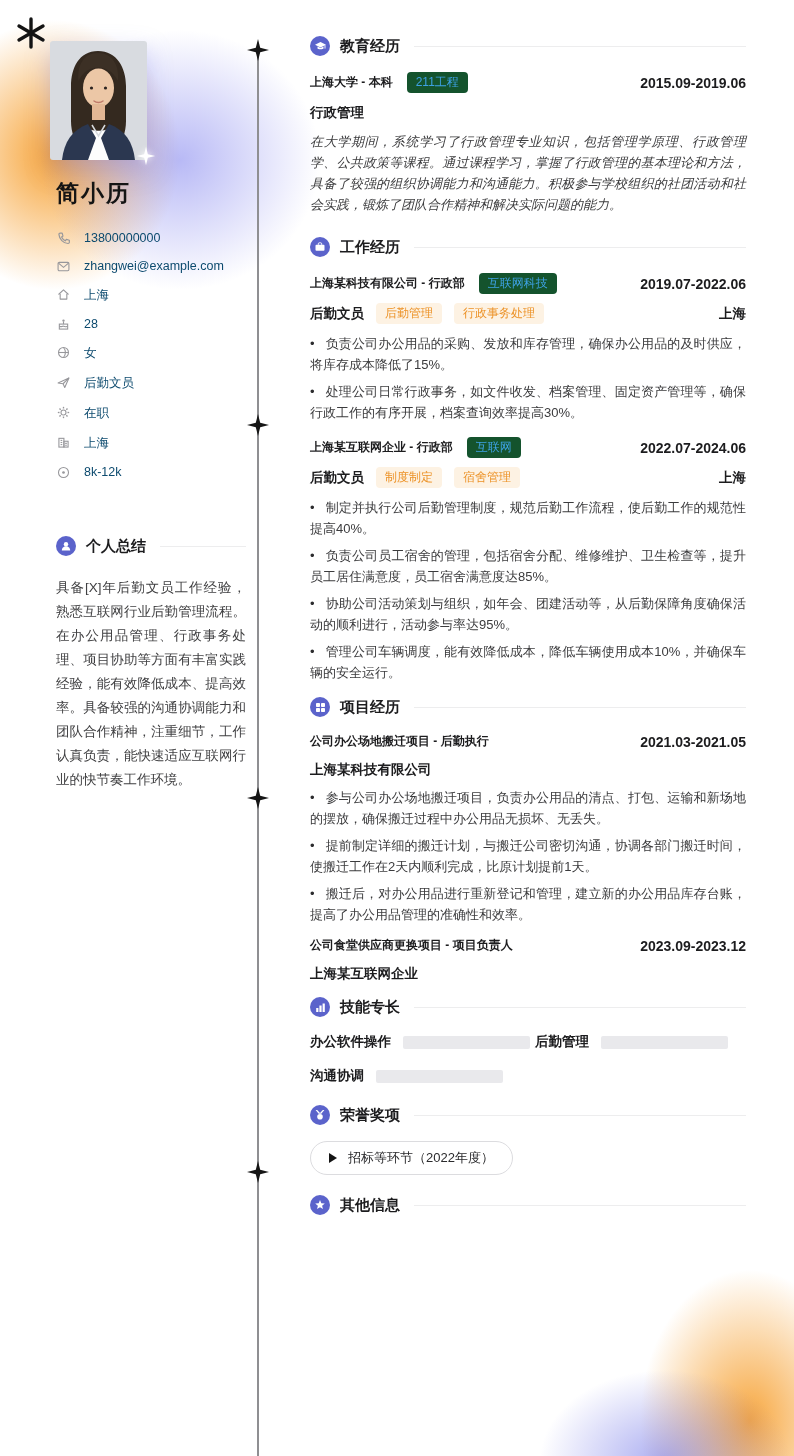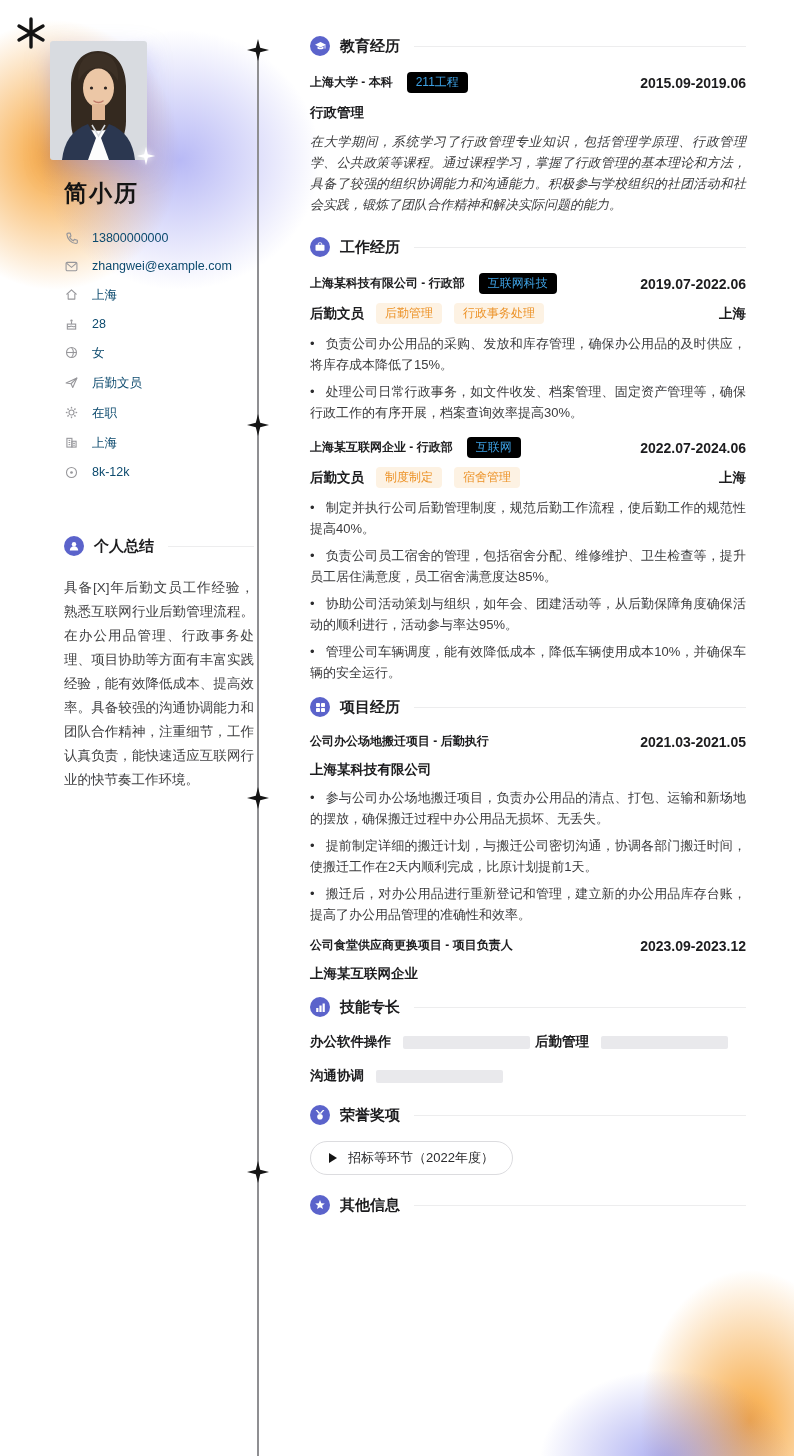--- a/index.html
+++ b/index.html
@@ -17,42 +17,42 @@
     background:radial-gradient(closest-side,rgba(116,120,232,.6),rgba(116,120,232,0));}
   .asterisk{position:absolute;left:14px;top:16px;z-index:2;}
   
   .timeline{position:absolute;left:257px;top:52px;width:2px;height:1404px;background:#8f8f92;z-index:1;}
   .tstar{position:absolute;left:246px;width:24px;height:24px;z-index:2;}
   
   .photo{position:absolute;left:50px;top:41px;width:97px;height:119px;border-radius:3px;
     overflow:hidden;z-index:2;box-shadow:0 10px 24px rgba(120,122,230,.35);}
   .photo-sparkle{position:absolute;left:136px;top:146px;z-index:3;filter:drop-shadow(0 0 3px rgba(255,255,255,.9));}
   
-  .sidebar{position:absolute;left:64px;top:178px;width:190px;z-index:2;}
+  .sidebar{position:absolute;left:56px;top:178px;width:190px;z-index:2;}
   .name{font-size:23px;font-weight:700;color:#141414;letter-spacing:2px;}
   .contacts{margin-top:22px;}
   .contact{display:flex;align-items:flex-start;gap:13px;margin-bottom:13px;font-size:12.5px;color:#0c4a6e;}
   .contact .cicon{width:15px;height:15px;flex:none;display:flex;align-items:center;justify-content:center;}
   .summary{margin-top:56px;}
   .summary-text{margin-top:20px;font-size:13.5px;line-height:24px;color:#404042;text-align:justify;}
   
   .sec-head{display:flex;align-items:center;}
   .sec-icon{width:20px;height:20px;border-radius:50%;background:#5b63cb;flex:none;
     display:flex;align-items:center;justify-content:center;}
   .sec-title{font-size:15px;font-weight:700;color:#1c1c1e;margin-left:10px;white-space:nowrap;}
   .sec-line{flex:1;height:1px;background:#ededee;margin-left:14px;}
   
   .main{position:absolute;left:310px;top:36px;width:436px;z-index:2;}
   .sec{margin-bottom:18px;}
   .sec-body{margin-top:16px;}
   .entry-row{display:flex;align-items:center;}
   .title-bold{font-size:12px;font-weight:700;color:#1c1c1e;}
   .date{margin-left:auto;font-size:14px;font-weight:700;color:#1c1c1e;white-space:nowrap;}
   .badge{font-size:12px;padding:2px 9px;border-radius:4px;margin-left:14px;white-space:nowrap;}
-  .badge-blue{background:#000000;color:#3ea2e5;}
+  .badge-blue{background:#14532d;color:#3ea2e5;}
   .badge-orange{background:#fdf2e3;color:#ec9227;margin-left:12px;}
   .role-row{display:flex;align-items:center;margin-top:9px;}
   .role{font-size:13.5px;font-weight:700;color:#1c1c1e;}
   .loc{margin-left:auto;font-size:13.5px;font-weight:700;color:#1c1c1e;}
   .major,.company{margin-top:11px;font-size:13.5px;font-weight:700;color:#1c1c1e;}
   .para{margin-top:9px;font-size:13px;line-height:21px;color:#3b3b3d;text-align:justify;font-style:italic;}
   .bullets{margin-top:10px;}
   .bullet{font-size:13px;line-height:20.5px;color:#3b3b3d;margin-bottom:7px;text-align:justify;}
   .bullet::before{content:"•";margin-right:11px;color:#2c2c2e;}
   .job{margin-bottom:14px;}

